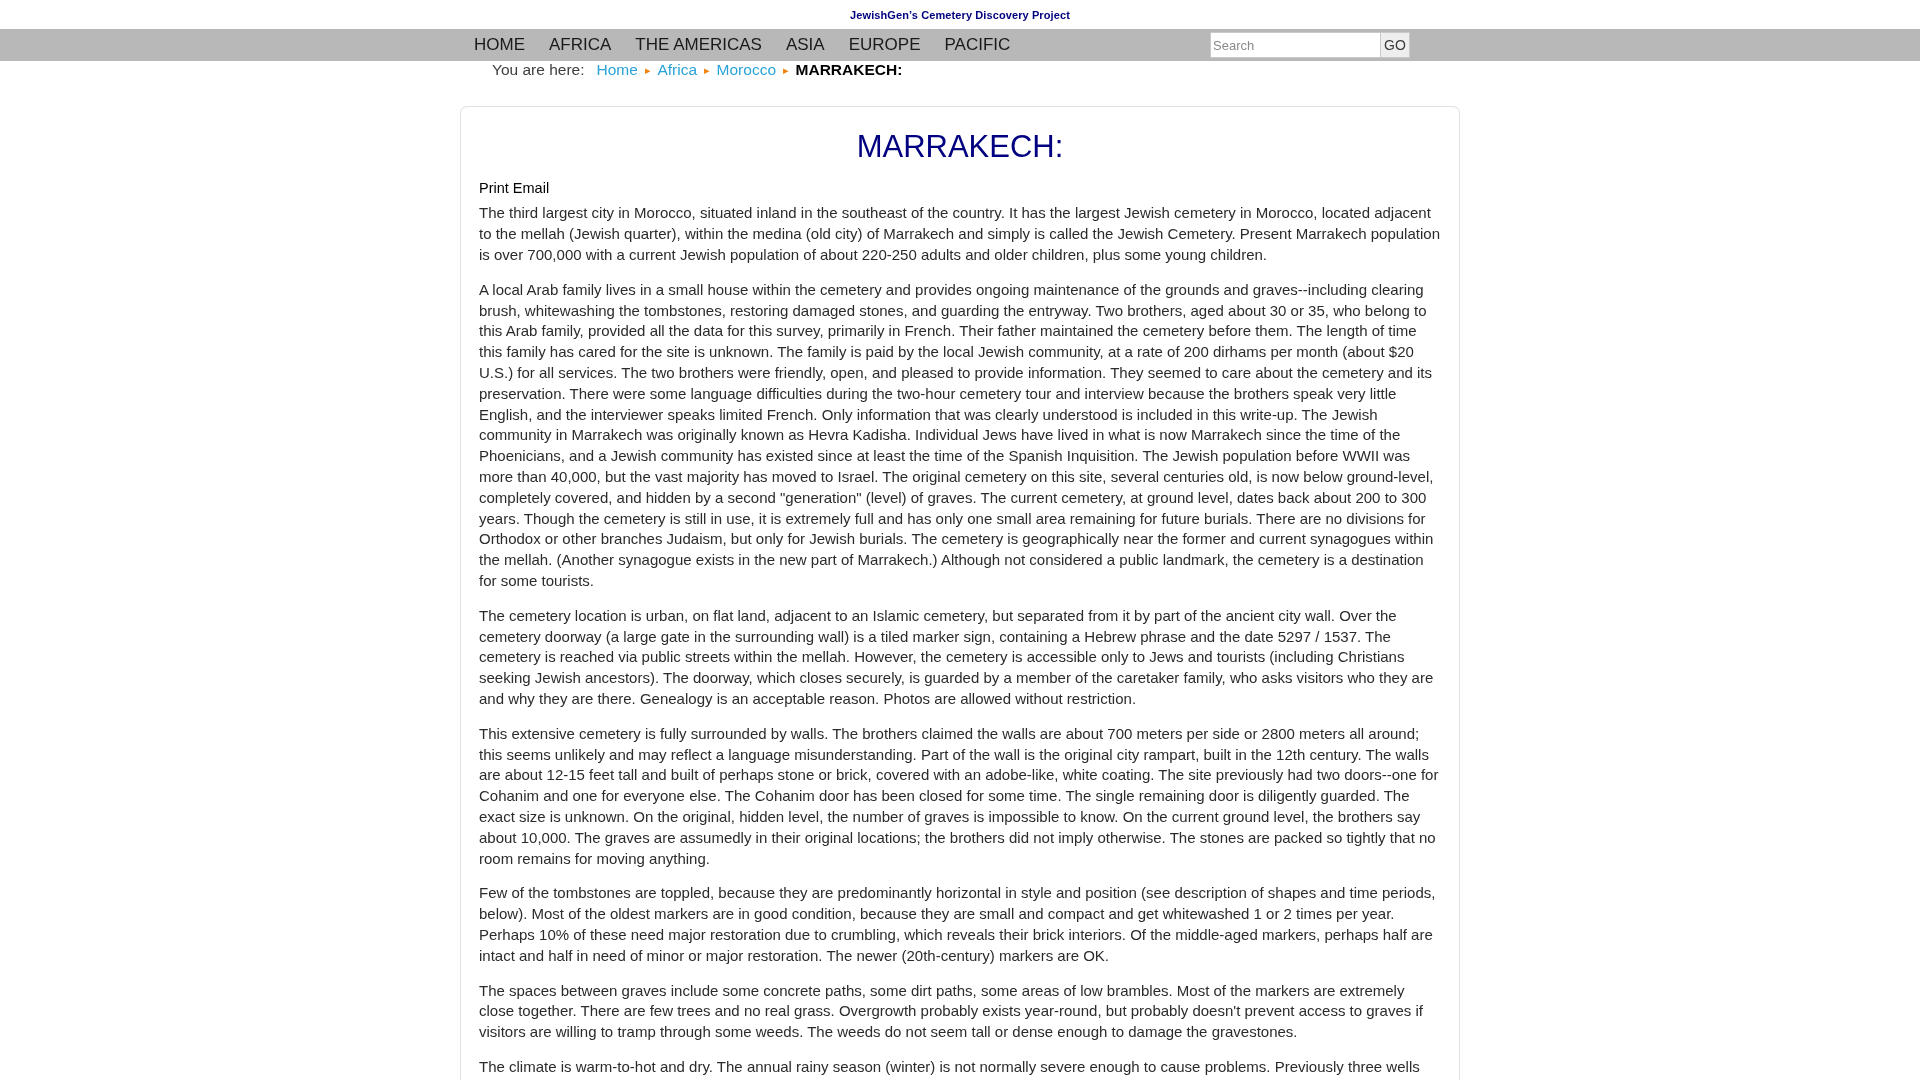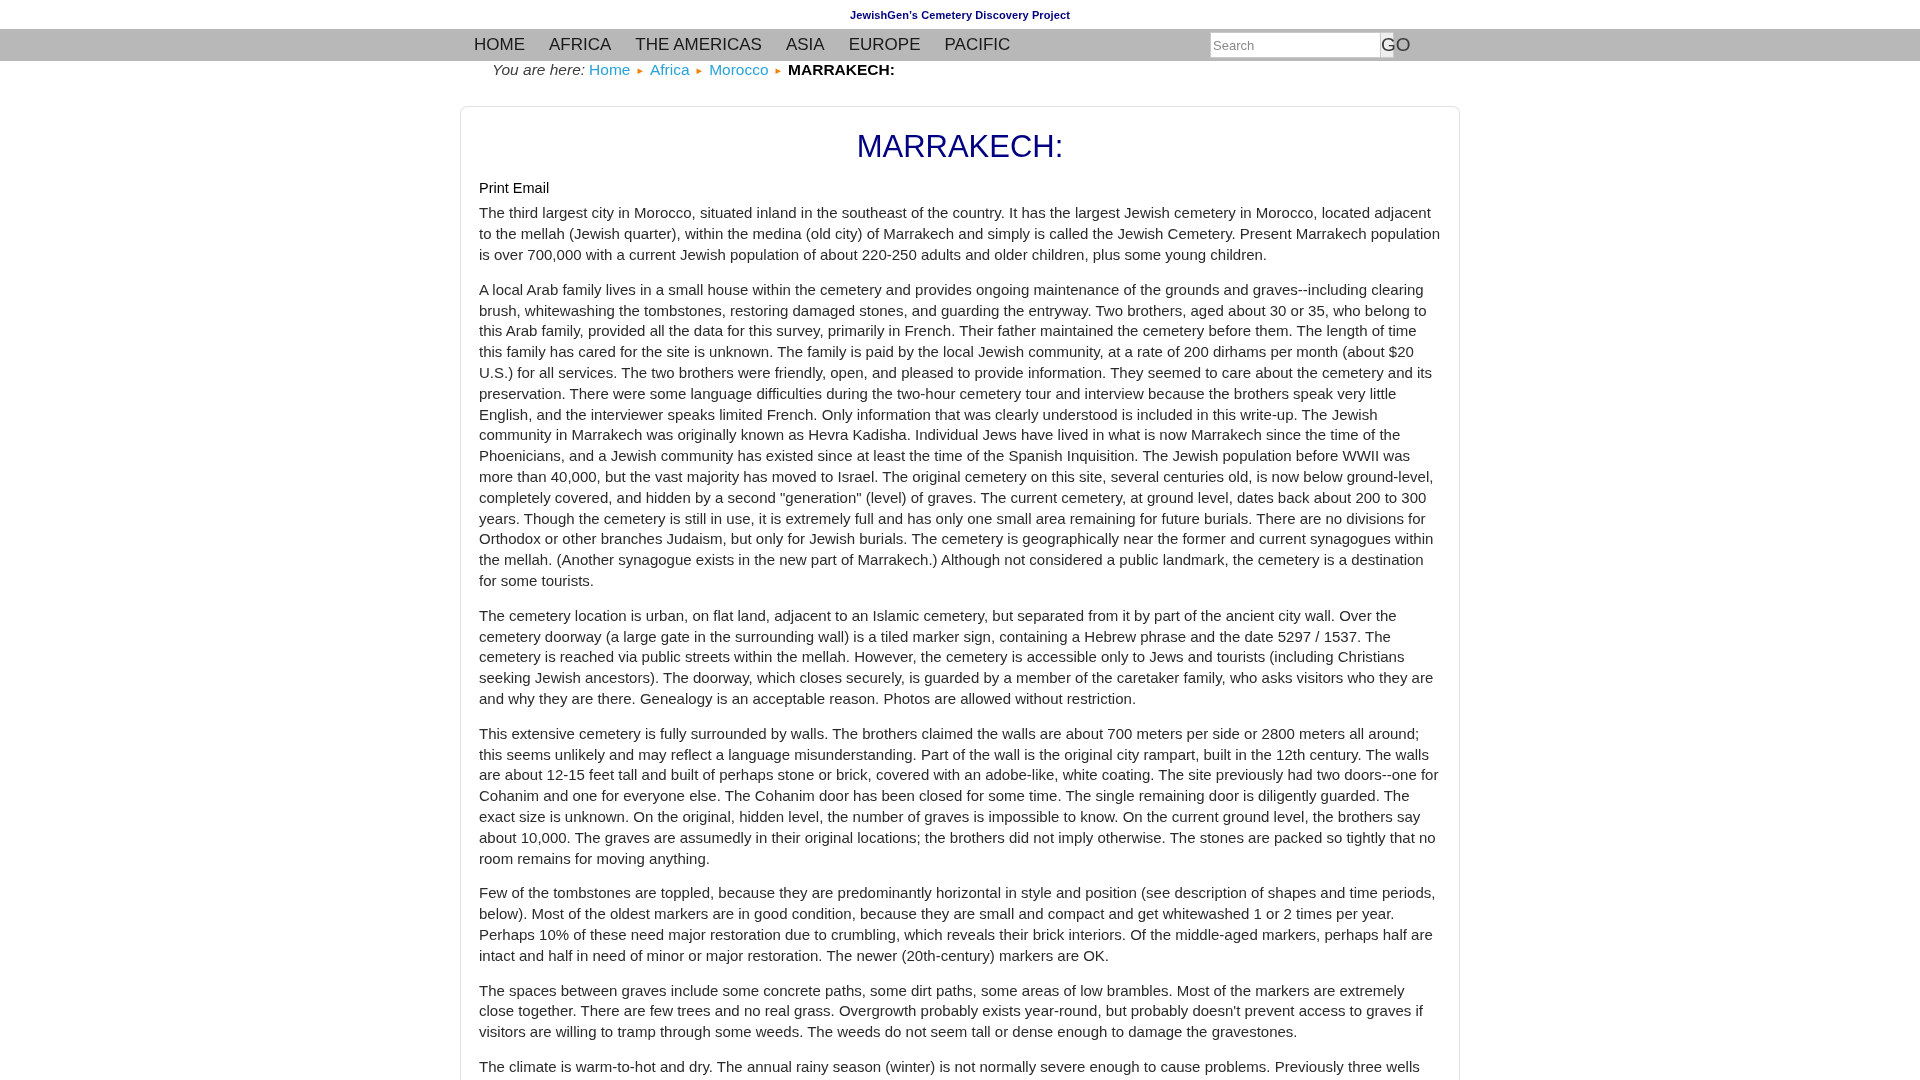--- a/index.html
+++ b/index.html
@@ -77,48 +77,47 @@
     border-right: none;
     background: #ffffff;
     font-family: "Liberation Sans", sans-serif;
     font-size: 13px;
     color: #333;
     padding: 0 2px;
     outline: none;
   }
   .search-input::placeholder { color: #8a8a8a; }
   .search-go {
-    width: 14px;
+    width: 30px;
     height: 26px;
     box-sizing: border-box;
     border: 1px solid #c9c9c9;
     background: #eeeeee;
     font-family: "Liberation Sans", sans-serif;
-    font-size: 19px;
+    font-size: 14px;
     color: #3a3a3a;
     cursor: pointer;
     line-height: 24px;
     text-align: center;
     padding: 0;
   }
 
   
   .breadcrumb {
     display: flex;
     align-items: baseline;
     height: 36px;
     padding-left: 492px;
     font-size: 15.5px;
     color: #3d3d3d;
   }
   .bc-label {
     color: #3d3d3d;
-    margin-right: 4px;
-    white-space: nowrap;
-    font-style: italic;
+    margin-right: 12px;
+    white-space: nowrap;
   }
   .bc-link {
     color: #29a3d8;
     text-decoration: none;
     cursor: pointer;
     white-space: nowrap;
   }
   .bc-sep {
     color: #f0820a;
     font-size: 11px;

